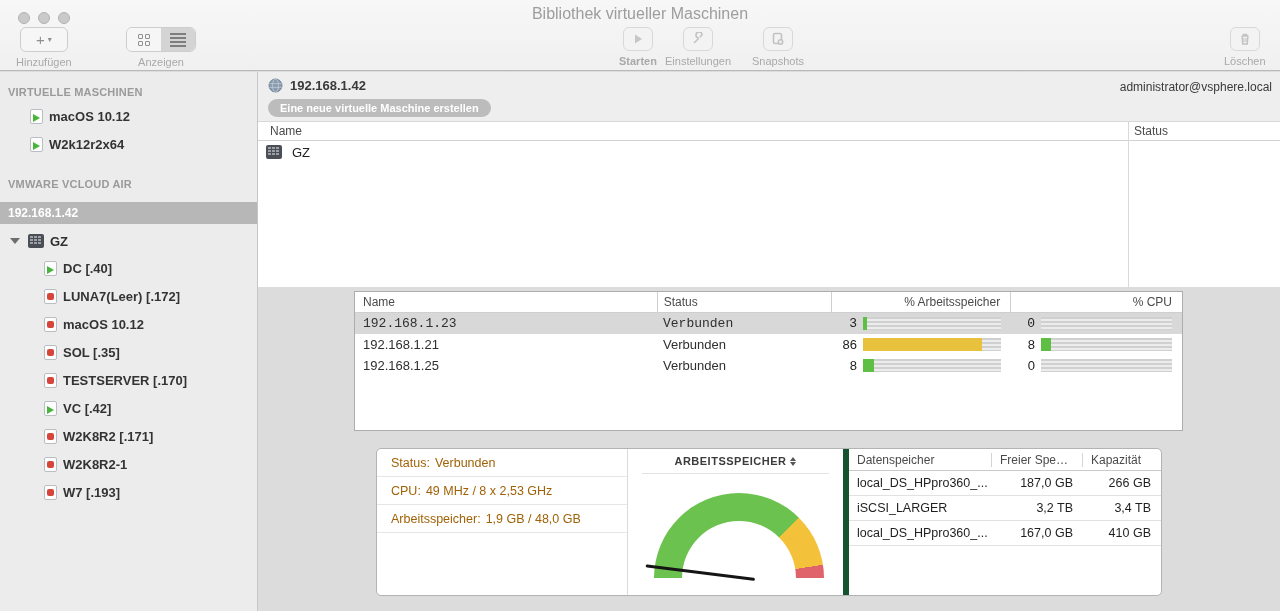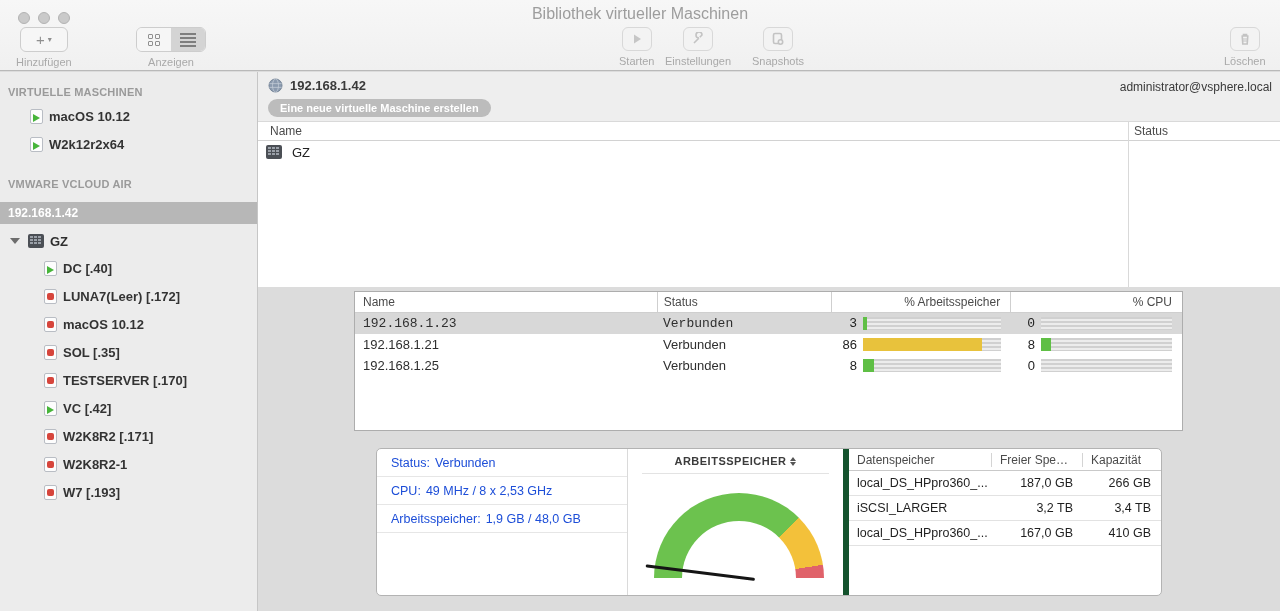--- a/index.html
+++ b/index.html
@@ -69,21 +69,21 @@
   .ht-hrow .c-meter { justify-content:flex-end; padding-right:10px; }
   .num { width:26px; text-align:right; font-size:13px; color:#222; }
   .bar { position:relative; height:13px; flex:1; margin:0 8px 0 6px; background:repeating-linear-gradient(180deg,#d0d0d0 0 2px,#ececec 2px 4px); overflow:hidden; }
   .bar-fill { position:absolute; left:0; top:0; bottom:0; }
   .hdiv { width:1px; background:#dedede; align-self:stretch; }
   .ht-hrow .hdiv { background:#cfcfcf; }
 
   
   .bottom { position:absolute; left:118px; top:376px; width:786px; height:148px; background:#fff; border:1px solid #b3b3b3; border-radius:5px; display:flex; overflow:hidden; }
   .b-left { width:252px; border-right:1px solid #dadada; }
-  .b-left .drow { height:28px; display:flex; align-items:center; padding-left:14px; font-size:12.5px; color:#1d4ed8; border-bottom:1px solid #e6e6e6; gap:5px; }
+  .b-left .drow { height:28px; display:flex; align-items:center; padding-left:14px; font-size:12.5px; color:#a16207; border-bottom:1px solid #e6e6e6; gap:5px; }
   .b-mid { width:222px; border-right:6px solid #14532d; position:relative; }
   .g-title { height:24px; display:flex; align-items:center; justify-content:center; gap:4px; font-size:11px; font-weight:bold; letter-spacing:.5px; color:#3c3c3c; }
   .sorter { display:flex; flex-direction:column; gap:1px; }
   .sorter .up { width:0;height:0;border-left:3.5px solid transparent;border-right:3.5px solid transparent;border-bottom:4px solid #555; }
   .sorter .dn { width:0;height:0;border-left:3.5px solid transparent;border-right:3.5px solid transparent;border-top:4px solid #555; }
   .g-sep { height:1px; background:#e3e3e3; margin:0 14px; }
   .gauge { position:absolute; left:26px; top:44px; width:170px; height:96px; }
   .arc-clip { position:absolute; left:0; top:0; width:170px; height:85px; overflow:hidden; }
   .arc { width:170px; height:170px; border-radius:50%; }
   .hole { position:absolute; left:28px; top:28px; width:114px; height:114px; border-radius:50%; background:#fff; }
@@ -112,21 +112,21 @@
     <div class="win-title">Bibliothek virtueller Maschinen</div>
 
     <div class="tb-group" style="left:16px; top:27px;">
       <div class="btn-add">
         <span class="plus">+</span>
         <span class="chev">▾</span>
       </div>
       <div class="tb-label">Hinzufügen</div>
     </div>
 
-    <div class="tb-group" style="left:136px; top:27px;">
+    <div class="tb-group" style="left:126px; top:27px;">
       <div class="seg">
         <div class="s">
           <span class="grid-ic">
               <i></i>
               <i></i>
               <i></i>
               <i></i>
             </span>
         </div>
         <div class="s sel">
@@ -134,21 +134,21 @@
               <i></i>
               <i></i>
               <i></i>
               <i></i>
             </span>
         </div>
       </div>
       <div class="tb-label">Anzeigen</div>
     </div>
 
-    <div class="tb-group" style="left:619px; top:27px;">
+    <div class="tb-group" style="left:619px; top:27px;font-weight:bold;">
       <div class="iconbtn">
         <svg width="14" height="14" viewBox="0 0 14 14">
             <path d="M4 2.5 L11 7 L4 11.5 Z" fill="#c6c6c6" stroke="none"></path>
           </svg>
       </div>
       <div class="tb-label">Starten</div>
     </div>
 
     <div class="tb-group" style="left:665px; top:27px;">
       <div class="iconbtn">

